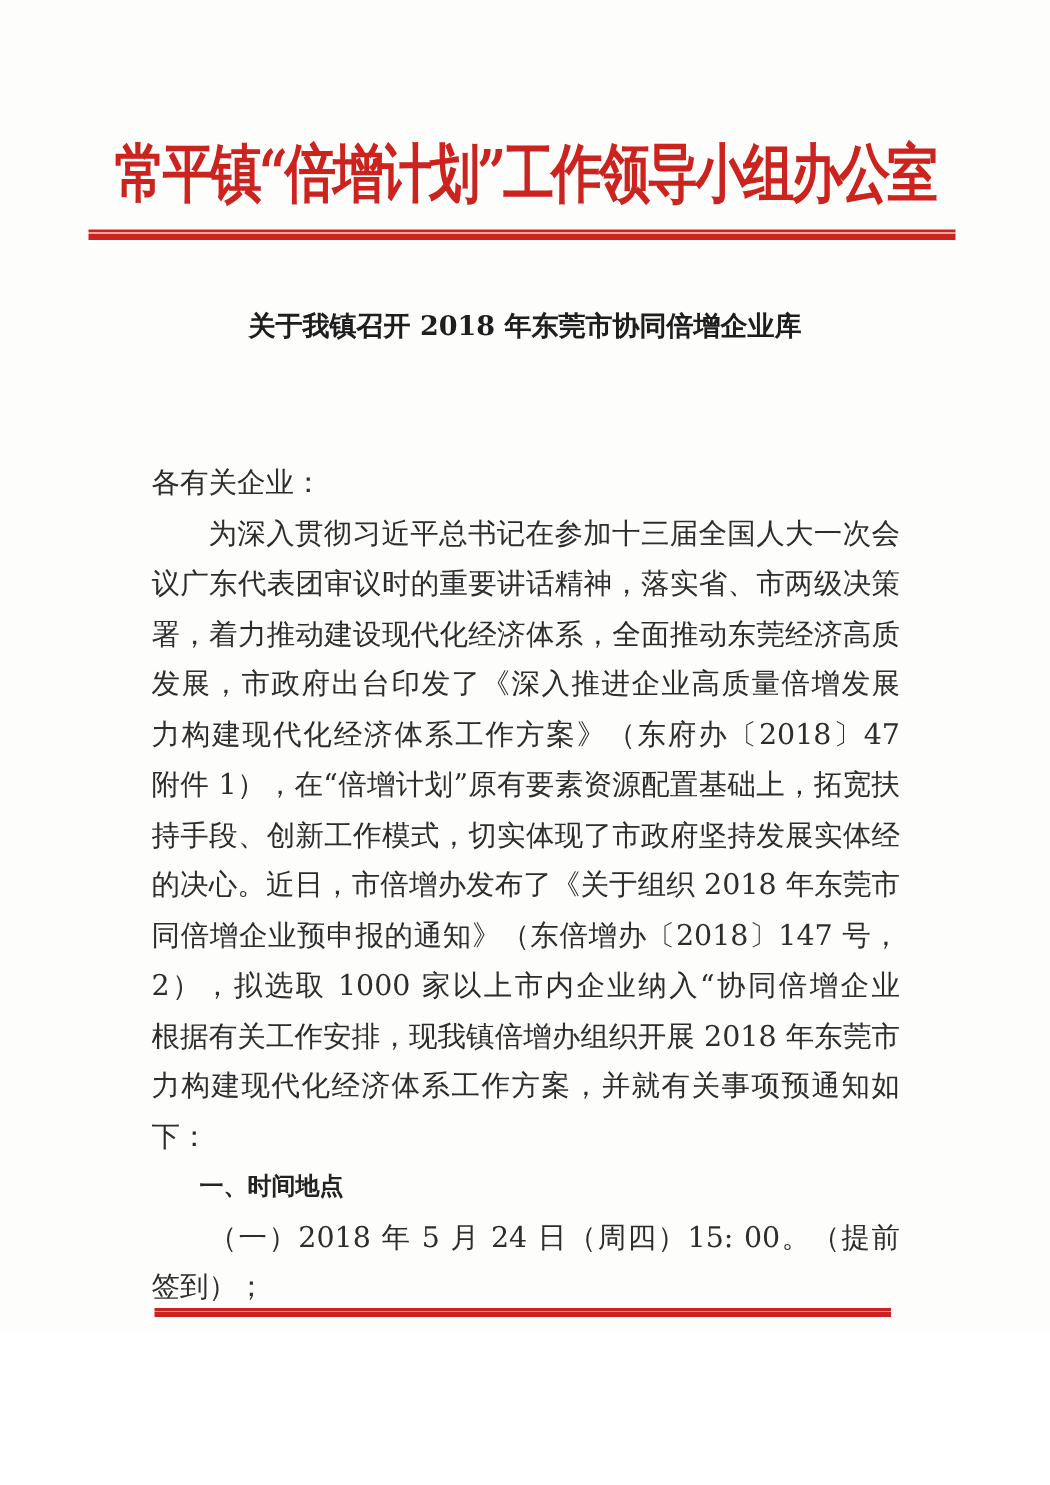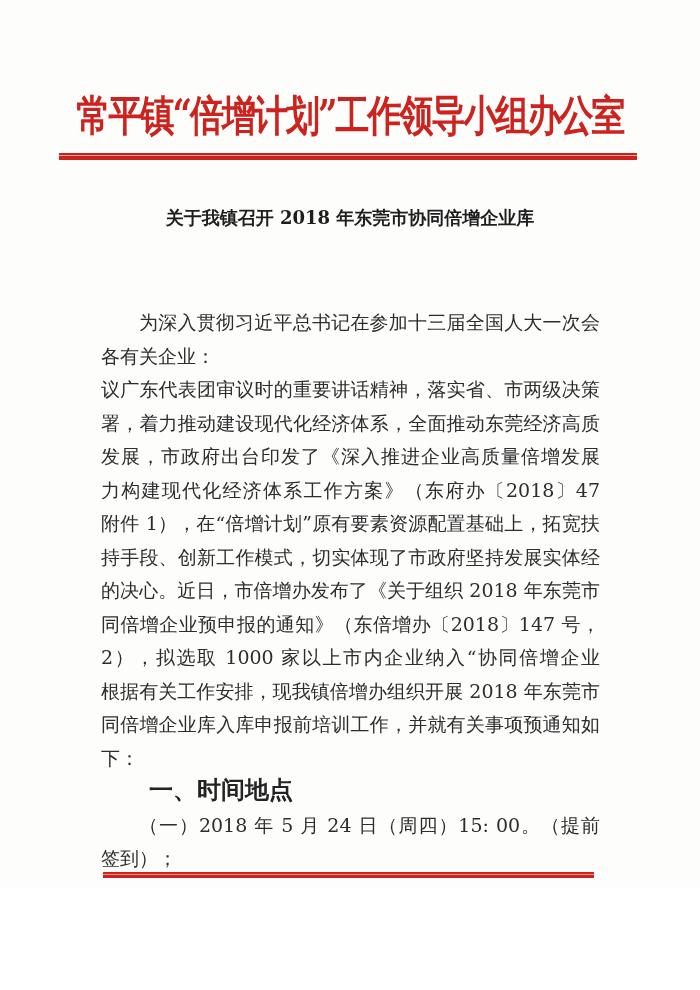--- a/index.html
+++ b/index.html
@@ -42,22 +42,22 @@
   }
   .line{height:33.5px;overflow:hidden;white-space:nowrap;}
   .line.fill{
     white-space:normal;
     text-align:justify;
     text-align-last:justify;
     text-justify:inter-character;
   }
   .line.indent{text-indent:2em;}
   .line.heading{
-    font-family:Liberation Mono, monospace;
-    font-weight:bold;font-size:24px;
+    font-family:Liberation Sans, sans-serif;
+    font-weight:bold;font-size:16px;
     color:#232323;
   }
   
   .rule-bottom{
     position:absolute;left:103px;top:872px;width:491px;height:6px;
     background:linear-gradient(to bottom,
       var(--accent_red,#cc231f) 0 2px,
       #e8928b 2px 3px,
       var(--accent_red,#cc231f) 3px 6px);
   }
@@ -78,34 +78,34 @@
 
   <div class="letterhead">常平镇“倍增计划”工作领导小组办公室</div>
 
   <div class="rule-top"></div>
 
   <div class="doc-title">
     <div>关于我镇召开 2018 年东莞市协同倍增企业库</div>
   </div>
 
   <div class="body-block">
+    <div class="line">各有关企业：</div>
+
     <div class="line fill indent">为深入贯彻习近平总书记在参加十三届全国人大一次会</div>
-
-    <div class="line">各有关企业：</div>
     <div class="line fill">议广东代表团审议时的重要讲话精神，落实省、市两级决策部</div>
     <div class="line fill">署，着力推动建设现代化经济体系，全面推动东莞经济高质量</div>
     <div class="line fill">发展，市政府出台印发了《深入推进企业高质量倍增发展 助</div>
     <div class="line fill">力构建现代化经济体系工作方案》（东府办〔2018〕47 号，</div>
     <div class="line fill">附件 1），在“倍增计划”原有要素资源配置基础上，拓宽扶</div>
     <div class="line fill">持手段、创新工作模式，切实体现了市政府坚持发展实体经济</div>
     <div class="line fill">的决心。近日，市倍增办发布了《关于组织 2018 年东莞市协</div>
     <div class="line fill">同倍增企业预申报的通知》（东倍增办〔2018〕147 号，附件</div>
     <div class="line fill">2），拟选取 1000 家以上市内企业纳入“协同倍增企业库”。</div>
     <div class="line fill">根据有关工作安排，现我镇倍增办组织开展 2018 年东莞市协</div>
-    <div class="line fill">同倍增企业库入库申报前培训工作，并就有关事项预通知如</div>
+    <div class="line fill">力构建现代化经济体系工作方案，并就有关事项预通知如</div>
     <div class="line">下：</div>
 
     <div class="line heading indent">一、时间地点</div>
 
     <div class="line fill indent">（一）2018 年 5 月 24 日（周四）15: 00。（提前 15 分钟</div>
     <div class="line">签到）；</div>
   </div>
 
   <div class="rule-bottom"></div>
 

